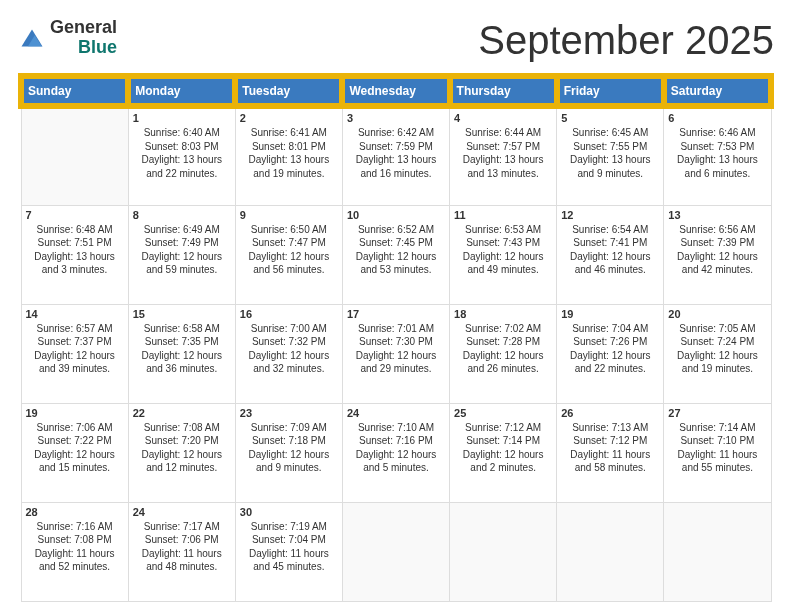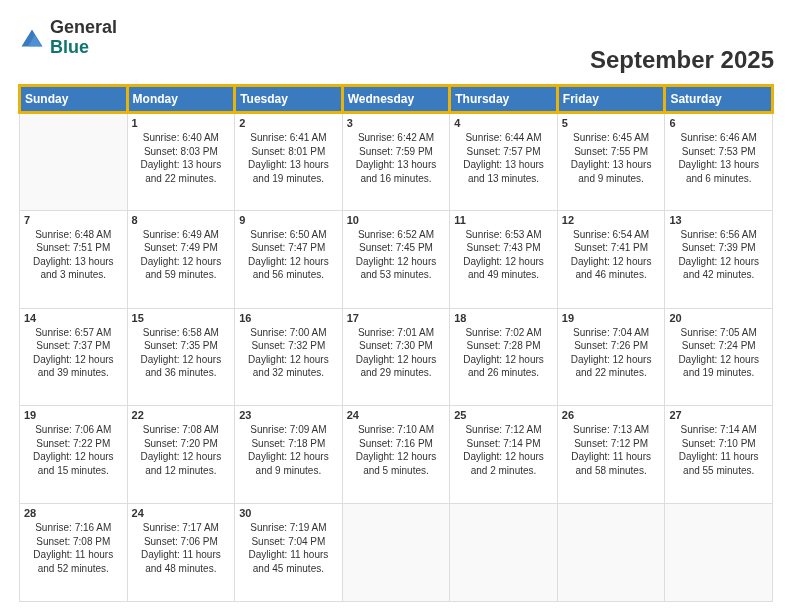--- a/index.html
+++ b/index.html
@@ -19,20 +19,21 @@
     }
     .header {
       display: flex;
       justify-content: space-between;
       align-items: flex-start;
       margin-bottom: 10px;
     }
     .logo {
       display: flex;
       align-items: center;
+      text-align: right;
     }
     .logo-text {
       display: flex;
       flex-direction: column;
       line-height: 1.1;
     }
     .logo-general {
       font-size: 18px;
       font-weight: bold;
       color: #333;
@@ -44,42 +45,41 @@
     }
     .logo-icon {
       width: 28px;
       height: 28px;
       margin-right: 4px;
     }
     .title-block {
       text-align: right;
     }
     .title-month {
-      font-size: 24px;
-      font-weight: bold;
-      color: #333;
-      margin-top: 28px;
+      font-size: 40px;
+      font-weight: normal;
+      color: #333;
     }
     .title-location {
       font-size: 15px;
       color: #555;
     }
     .calendar {
       flex: 1;
       border-collapse: collapse;
       width: 100%;
       table-layout: fixed;
     }
     .calendar thead tr th {
       background: #3a7abf;
       color: #fff;
       font-size: 12px;
       font-weight: bold;
       padding: 5px 4px;
-      border: 3px solid #eab308;
+      border: 6px solid #eab308;
       text-align: left;
     }
     .calendar tbody tr td {
       border: 1px solid #ddd;
       vertical-align: top;
       padding: 3px 4px;
       font-size: 9.5px;
       color: #333;
       height: 88px;
     }

